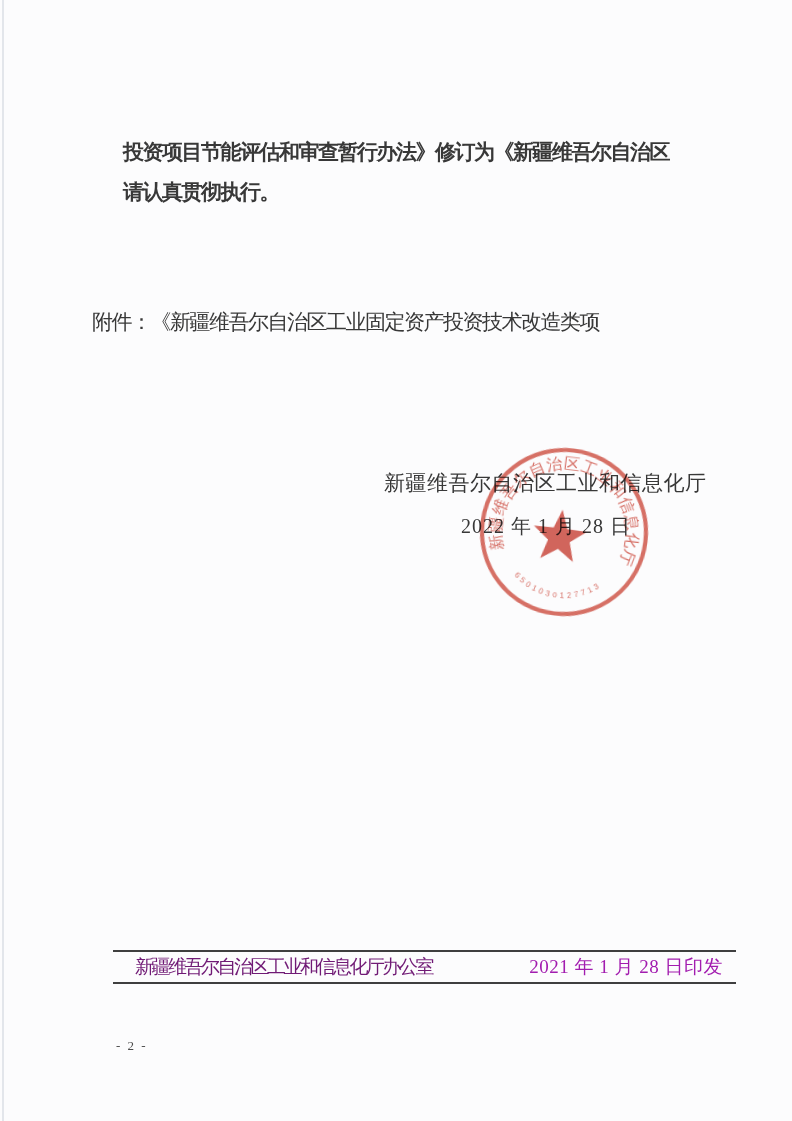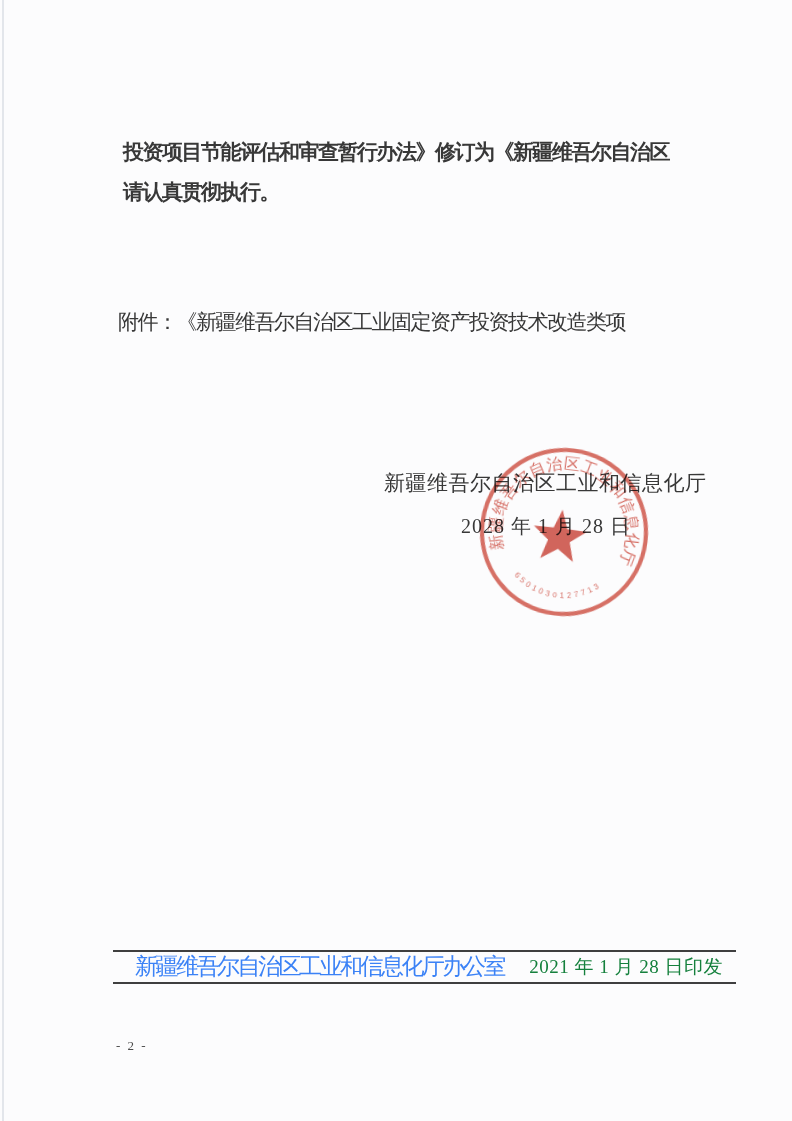--- a/index.html
+++ b/index.html
@@ -21,21 +21,21 @@
     position: absolute; left: 123px; top: 132px; font-weight: bold;
   }
   .body-line {
     height: 40px; line-height: 40px;
     font-size: 21px; letter-spacing: -1.5px;
     white-space: nowrap;
   }
   
   .attachment { position: absolute; left: 0; top: 302px; }
   .attachment .att-line1 {
-    margin-left: 118px; height: 40px; line-height: 40px;
+    margin-left: 92px; height: 40px; line-height: 40px;
     font-size: 21px; letter-spacing: -1.5px; white-space: nowrap; text-align: center;
   }
   .attachment .att-line2 {
     margin-left: 213px; height: 40px; line-height: 40px;
     font-size: 21px; letter-spacing: -1.5px; white-space: nowrap;
   }
   
   .sig-org {
     position: absolute; left: 384px; top: 469px;
     font-size: 21px; letter-spacing: 0.5px; white-space: nowrap;
@@ -58,28 +58,28 @@
   
   .footer-rule {
     position: absolute; left: 113px; width: 623px; height: 2px;
     background: #3f3f3f;
   }
   .footer-rule.top { top: 950px; }
   .footer-rule.bottom { top: 982px; }
   .footer-office {
     position: absolute; left: 135px; top: 955px;
     height: 24px; line-height: 24px;
-    font-size: 23px; letter-spacing: -2.5px; white-space: nowrap;
-    color: #3b82f6;
+    font-size: 19px; letter-spacing: -2.5px; white-space: nowrap;
+    color: #701a75;
   }
   .footer-date {
     position: absolute; right: 69px; top: 955px;
     height: 24px; line-height: 24px;
     font-size: 19px; letter-spacing: 0.5px; white-space: nowrap;
-    color: #15803d;
+    color: #a21caf;
   }
   .page-number {
     position: absolute; left: 116px; top: 1038px;
     font-size: 13px; letter-spacing: 2px; color: #4a4a4a;
   }
 </style>
 </head>
 <body>
 
 <div class="scan-edge"></div>
@@ -87,21 +87,21 @@
 <div class="body-text">
   <div class="body-line">投资项目节能评估和审查暂行办法》修订为《新疆维吾尔自治区</div>
   <div class="body-line">请认真贯彻执行。</div>
 </div>
 
 <div class="attachment">
   <div class="att-line1">附件：《新疆维吾尔自治区工业固定资产投资技术改造类项</div>
 </div>
 
 <div class="sig-org">新疆维吾尔自治区工业和信息化厅</div>
-<div class="sig-date">2028 年 1 月 28 日</div>
+<div class="sig-date">2022 年 1 月 28 日</div>
 
 <svg class="seal" viewBox="0 0 200 200" xmlns="http://www.w3.org/2000/svg">
   <defs>
     <path id="arcTop" d="M 40.8 123.6 A 63 63 0 1 1 159.2 123.6" fill="none"></path>
     <path id="arcBottom" d="M 49.4 144.4 A 66 66 0 0 0 150.6 144.4" fill="none"></path>
     <filter id="inkblur">
         <feGaussianBlur stdDeviation="0.35"></feGaussianBlur>
       </filter>
   </defs>
   <g transform="rotate(7 100 102)" filter="url(#inkblur)">

